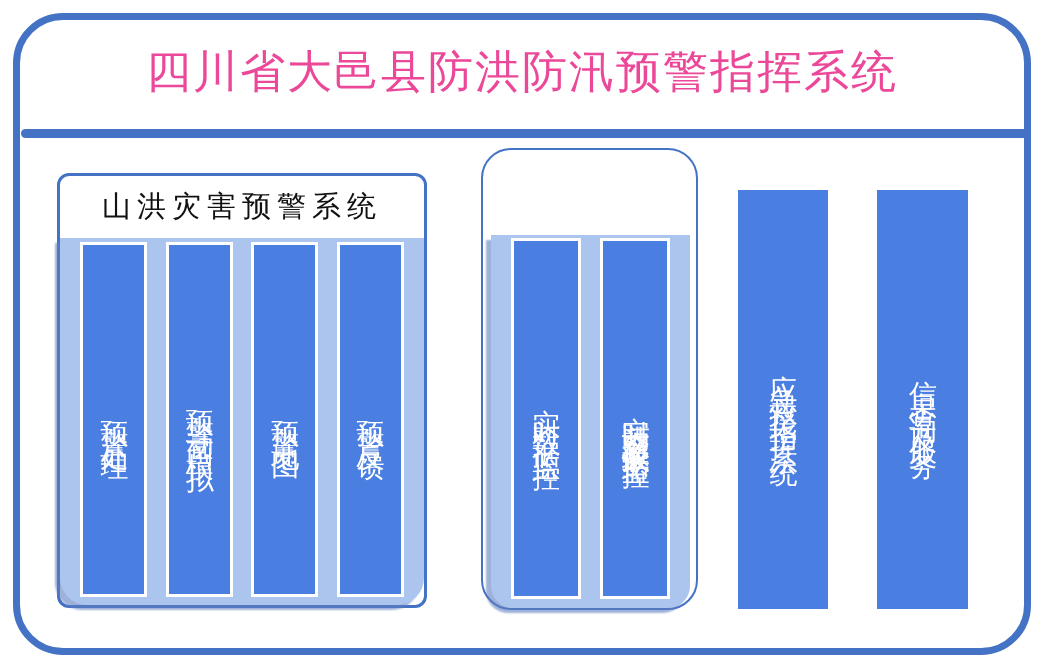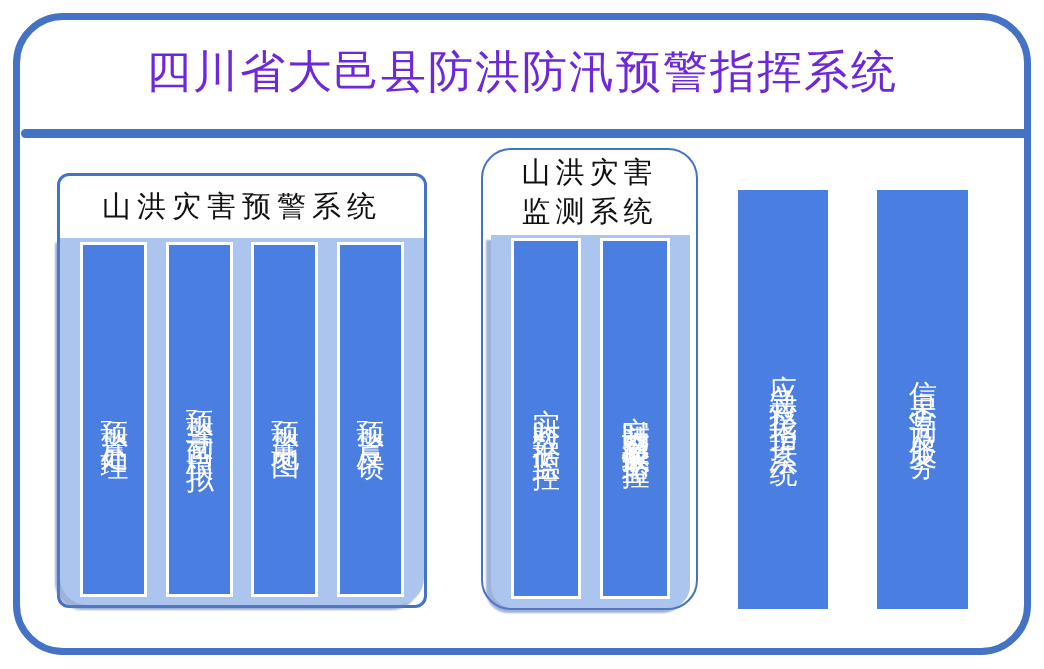--- a/index.html
+++ b/index.html
@@ -31,21 +31,21 @@
   .main-title {
     position: absolute;
     left: 0;
     top: 42px;
     width: 1044px;
     text-align: center;
     font-family: "Liberation Sans", "DejaVu Sans", sans-serif;
     font-size: 45px;
     font-weight: 400;
     letter-spacing: 2px;
-    color: #6d28d9;
+    color: #ec4899;
     white-space: nowrap;
   }
   
   .divider {
     position: absolute;
     left: 21px;
     top: 129px;
     width: 1007px;
     height: 9px;
     border-radius: 5px;
@@ -168,24 +168,20 @@
       <div class="vbar">
         <span class="vbar-label">预警地图</span>
       </div>
       <div class="vbar">
         <span class="vbar-label">预警反馈</span>
       </div>
     </div>
   </section>
 
   <section class="panel panel-mid">
-    <div class="panel-header">
-      <span>山洪灾害</span>
-      <span>监测系统</span>
-    </div>
     <div class="panel-body">
       <div class="vbar">
         <span class="vbar-label">实时数据监控</span>
       </div>
       <div class="vbar">
         <span class="vbar-label tight">实时动态影像数据监控</span>
       </div>
     </div>
   </section>
 

